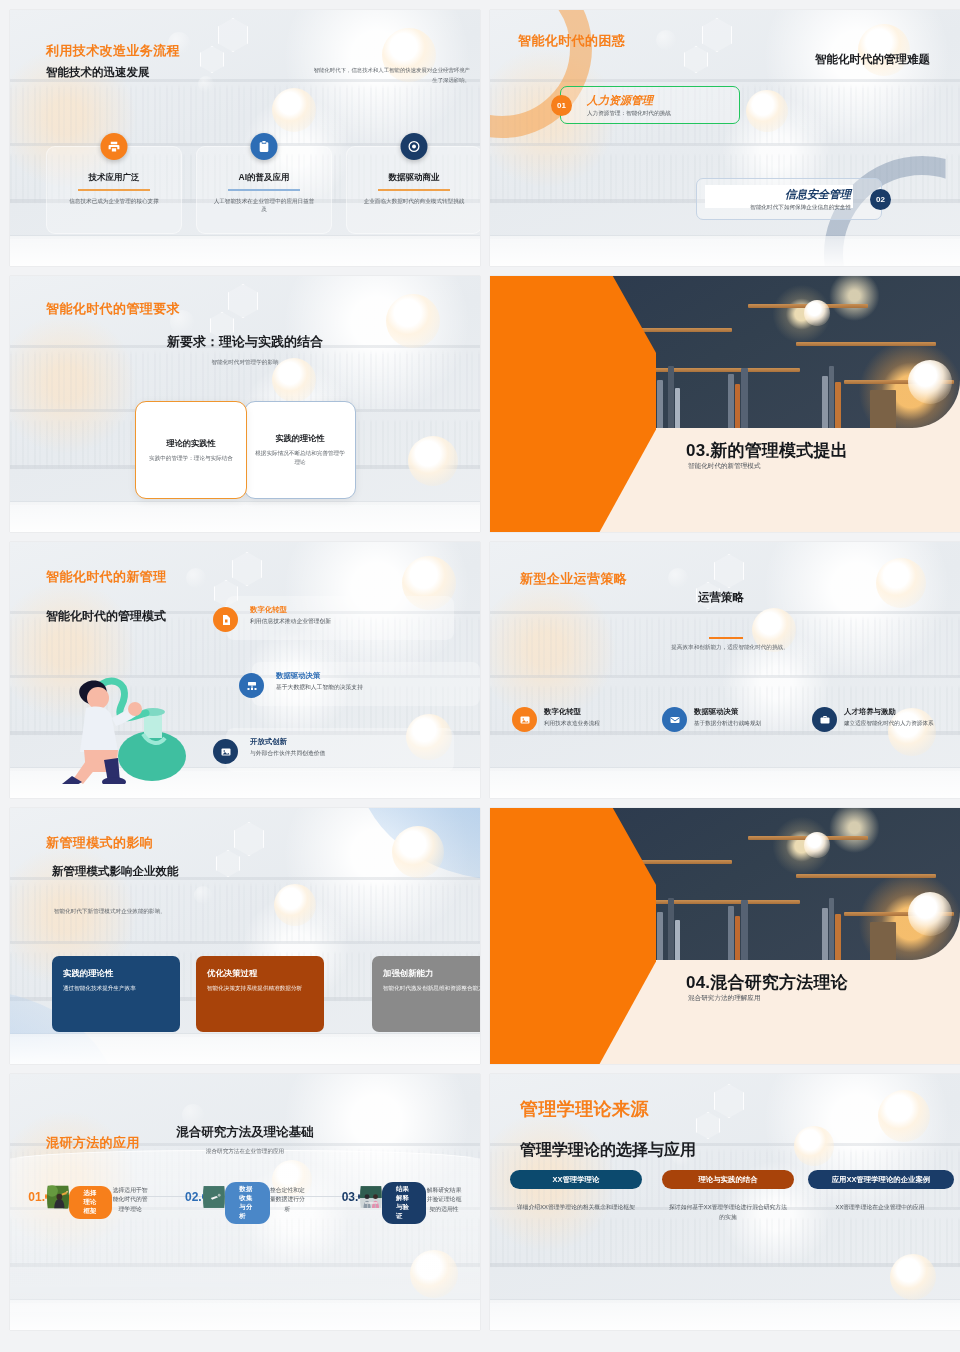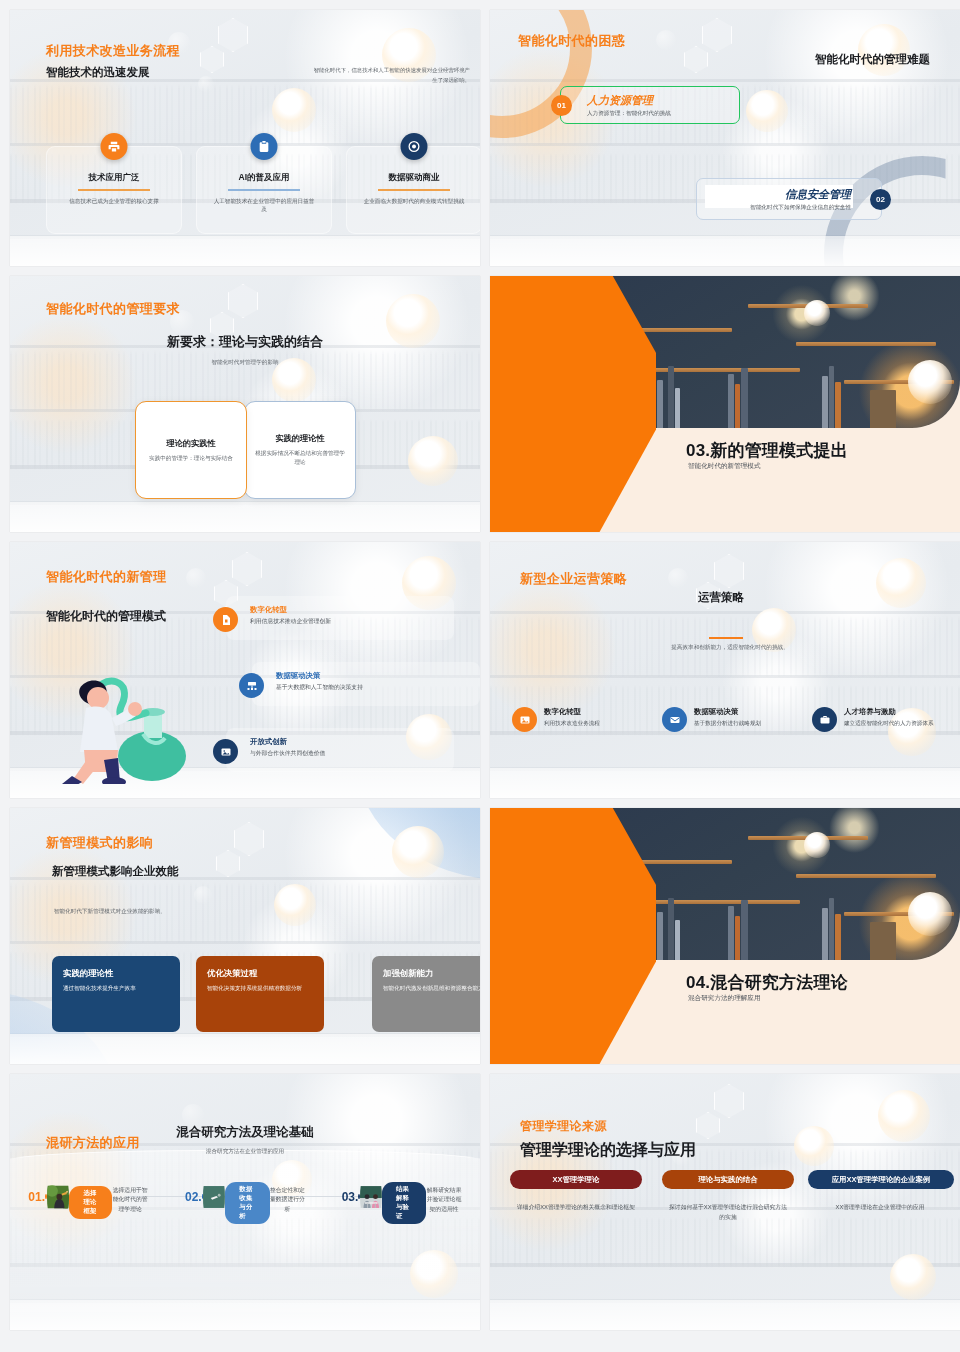--- a/index.html
+++ b/index.html
@@ -646,26 +646,26 @@
     <div class="hexes">
       <div class="hex" style="left:224px;top:10px;width:30px;height:34px;"></div>
       <div class="hex" style="left:206px;top:38px;width:24px;height:27px;"></div>
       <div class="bokeh" style="left:182px;top:72px;width:20px;height:20px;opacity:.45;"></div>
       <div class="lamp" style="left:304px;top:52px;width:40px;height:40px;"></div>
       <div class="lamp" style="left:388px;top:16px;width:52px;height:52px;"></div>
       <div class="lamp" style="left:400px;top:180px;width:46px;height:46px;"></div>
     </div>
     <div class="floor"></div>
     <div class="fg">
-      <div class="kicker" style="left:30px;top:44px;font-size:12px;">管理学理论来源</div>
+      <div class="kicker" style="left:30px;top:23px;font-size:18px;">管理学理论来源</div>
       <div class="headline" style="left:30px;top:66px;font-size:16px;">管理学理论的选择与应用</div>
 
       <div class="s10-items">
         <div class="s10-col c1">
-          <div class="s10-pill" style="background:#7f1d1d;">XX管理学理论</div>
+          <div class="s10-pill" style="background:#0c4a6e;">XX管理学理论</div>
           <div class="s10-d">详细介绍XX管理学理论的相关概念和理论框架</div>
         </div>
         <div class="s10-col c2">
           <div class="s10-pill" style="background:#A8430A;">理论与实践的结合</div>
           <div class="s10-d">探讨如何基于XX管理学理论进行混合研究方法的实施</div>
         </div>
         <div class="s10-col c3">
           <div class="s10-pill" style="background:#1A3C68;">应用XX管理学理论的企业案例</div>
           <div class="s10-d">XX管理学理论在企业管理中的应用</div>
         </div>

